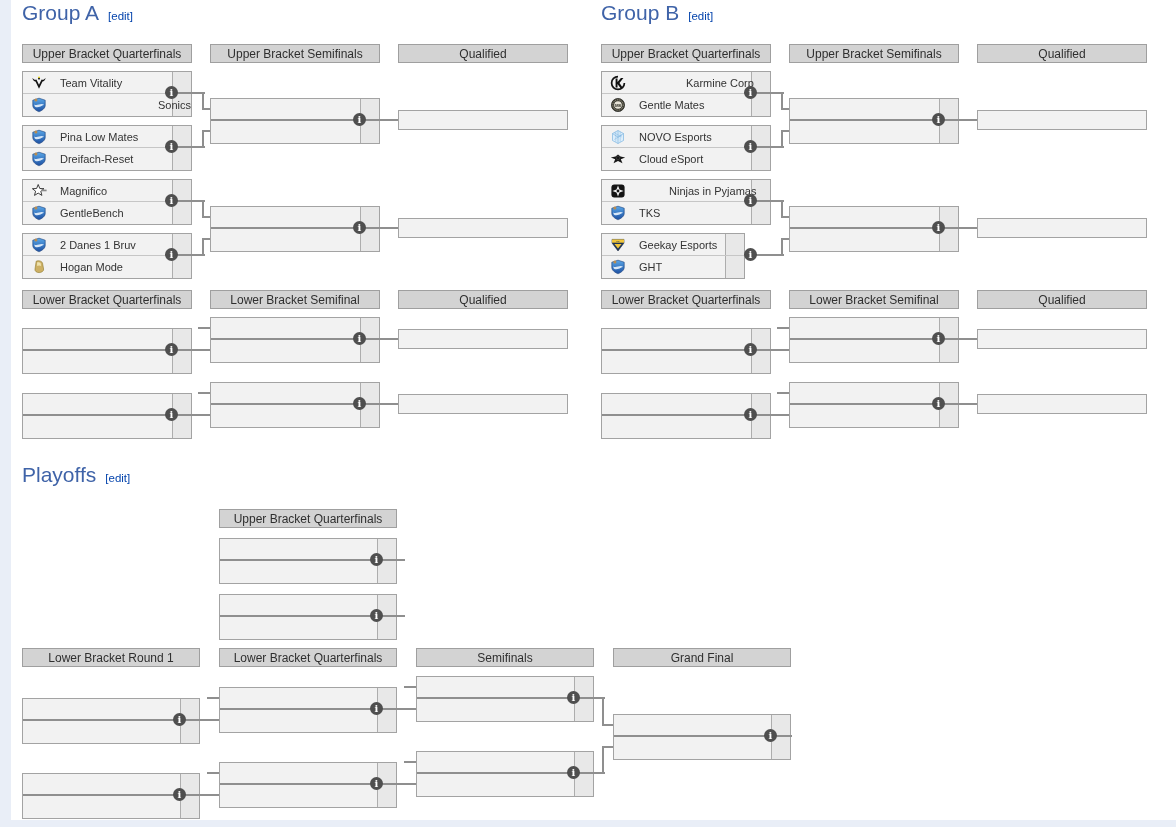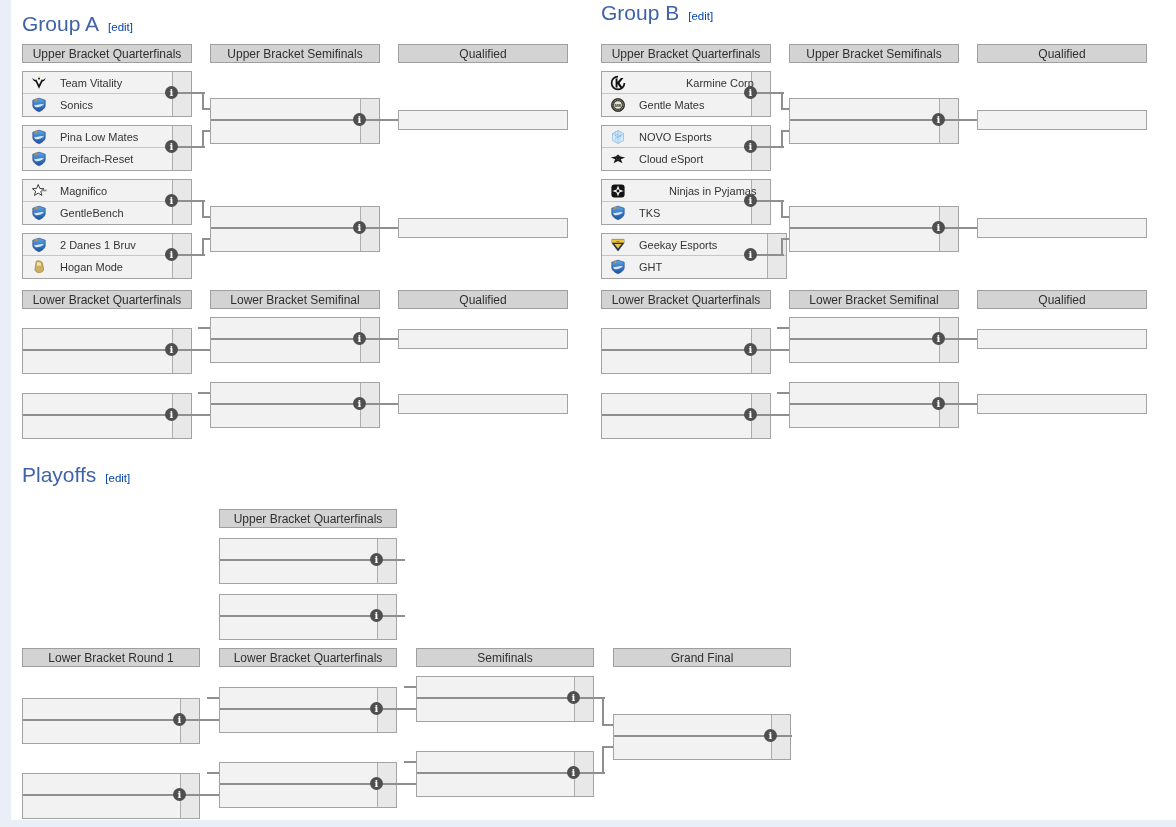--- a/index.html
+++ b/index.html
@@ -25,21 +25,21 @@
   .team-icon svg{width:16px;height:16px;display:block;}
   .team-name{font-size:11px;color:#333;white-space:nowrap;cursor:pointer;}
 </style>
 </head>
 <body>
 
 <div id="canvas">
   <div class="edge-strip" style="left:0;top:0;width:11px;height:827px;"></div>
   <div class="edge-strip" style="left:0;top:820px;width:1176px;height:7px;"></div>
 
-  <div class="section-heading" style="left:22px;top:12px;">
+  <div class="section-heading" style="left:22px;top:1px;">
     <span class="heading-text">Group A</span><span class="edit-link">[edit]</span>
   </div>
   <div class="section-heading" style="left:601px;top:1px;">
     <span class="heading-text">Group B</span><span class="edit-link">[edit]</span>
   </div>
   <div class="section-heading" style="left:22px;top:463px;">
     <span class="heading-text">Playoffs</span><span class="edit-link">[edit]</span>
   </div>
 
   <div id="bracket-root">
@@ -54,21 +54,21 @@
         <div class="team-row top" style="top: 0px;">
           <div class="team-icon">
             <svg viewBox="0 0 16 16">
               <circle cx="8" cy="2.4" r="0.9" fill="#ffe900"></circle>
               <path d="M1.3 3 C3.3 5 4.4 5.1 5.4 4.6 L8 9.8 L10.6 4.6 C11.6 5.1 12.7 5 14.7 3 C13.7 6.2 12.1 6.6 11.5 6.4 L8 13.8 L4.5 6.4 C3.9 6.6 2.3 6.2 1.3 3 Z" fill="#141414"></path>
               <path d="M6.9 3.4 L8 5.1 L9.1 3.4 L8 2.6 Z" fill="#141414"></path>
             </svg>
           </div>
           <div class="team-name">Team Vitality</div>
         </div>
-        <div class="team-row bottom" style="top: 22px;">
+        <div class="team-row bottom" style="top: 22px; justify-content: space-between;">
           <div class="team-icon">
             <svg viewBox="0 0 16 16">
               <defs>
                 <linearGradient id="rlg" x1="0" y1="0" x2="0" y2="1">
                   <stop offset="0" stop-color="#5aa7e8"></stop>
                   <stop offset="1" stop-color="#1d4fa1"></stop>
                 </linearGradient>
               </defs>
               <path d="M8 1.2 L14.2 3.2 V8.6 C14.2 12.4 8 14.8 8 14.8 C8 14.8 1.8 12.4 1.8 8.6 V3.2 Z" fill="url(#rlg)" stroke="#123a78" stroke-width="0.6"></path>
               <circle cx="4.9" cy="3.1" r="1.5" fill="#b98b4e"></circle>
@@ -319,21 +319,21 @@
               <circle cx="4.9" cy="3.1" r="1.5" fill="#b98b4e"></circle>
               <path d="M3.2 7.4 C6 9.4 10 5.6 13 7.7 C10 9 6.2 11.8 3.8 9.4 Z" fill="#e6f1fc" opacity="0.92"></path>
             </svg>
           </div>
           <div class="team-name">TKS</div>
         </div>
         <div class="row-divider"></div>
         <div class="midline" style="left: 142px; width: 28px;"></div>
         <div class="info-badge" style="left: 142px;">i</div>
       </div>
-      <div class="match" style="left: 601px; top: 233px; width: 186px;">
+      <div class="match" style="left: 601px; top: 233px; width: 144px;">
         <div class="score-col"></div>
         <div class="team-row top" style="top: 0px;">
           <div class="team-icon">
             <svg viewBox="0 0 16 16">
               <path d="M2 2.4 H14 V6 L8 14 L2 6 Z" fill="#1d3356" stroke="#0e1d36" stroke-width="0.5"></path>
               <rect x="2" y="2.4" width="12" height="3.3" fill="#f0c53a"></rect>
               <path d="M4.4 7 H11.6 L8 11.6 Z" fill="#f0c53a"></path>
               <text x="8" y="4.9" font-size="2.2" text-anchor="middle" fill="#1d3356" font-weight="bold">GK</text>
             </svg>
           </div>

